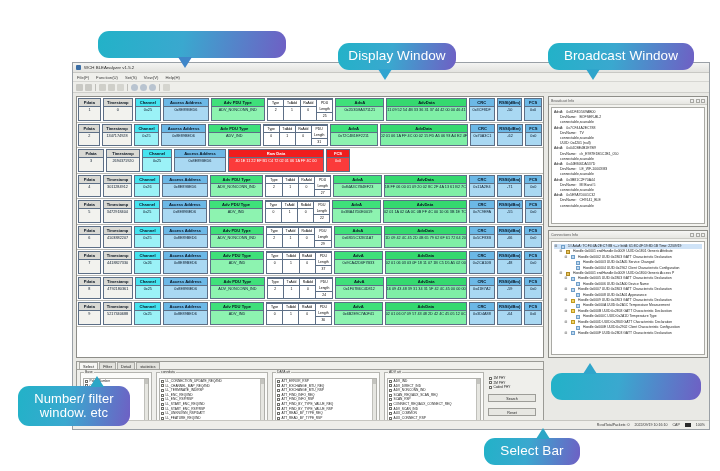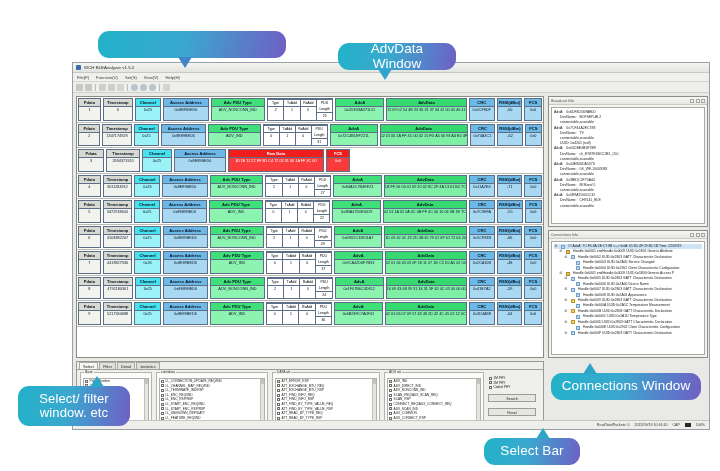--- a/index.html
+++ b/index.html
@@ -1063,32 +1063,35 @@
       <span>100%</span>
     </div>
   </div>
 
 
   <div class="callout" style="left:98px; top:31px; width:188px; height:27px;">
     <span class="tail tail-d" style="left:80px; border-top-color:#3f86c9;"></span>
   </div>
 
   <div class="callout" style="left:338px; top:43px; width:118px; height:27px;">
-    <span>AdvData Window</span>
+    <span>Display Window</span>
     <span class="tail tail-d" style="left:40px; border-top-color:#30a4d0;"></span>
   </div>
 
+  <div class="callout" style="left:548px; top:43px; width:146px; height:27px;">
+    <span>Broadcast Window</span>
+    <span class="tail tail-d" style="left:38px; border-top-color:#2fa5cb;"></span>
+  </div>
 
   <div class="callout" style="left:551px; top:373px; width:150px; height:27px;">
-    <span>Connections Window</span>
     <span class="tail tail-u" style="left:32px; border-bottom-color:#2fa5cb;"></span>
   </div>
 
   <div class="callout" style="left:18px; top:386px; width:112px; height:40px; white-space:pre-line; font-size:13px;">
-    <span>Select/ filter
+    <span>Number/ filter
 window. etc</span>
     <span class="tail tail-u" style="left:72px; border-bottom-color:#2ca6c6;"></span>
   </div>
 
   <div class="callout" style="left:484px; top:438px; width:96px; height:27px;">
     <span>Select Bar</span>
     <span class="tail tail-u" style="left:52px; border-bottom-color:#2ca6c6;"></span>
   </div>
 
 </div>

